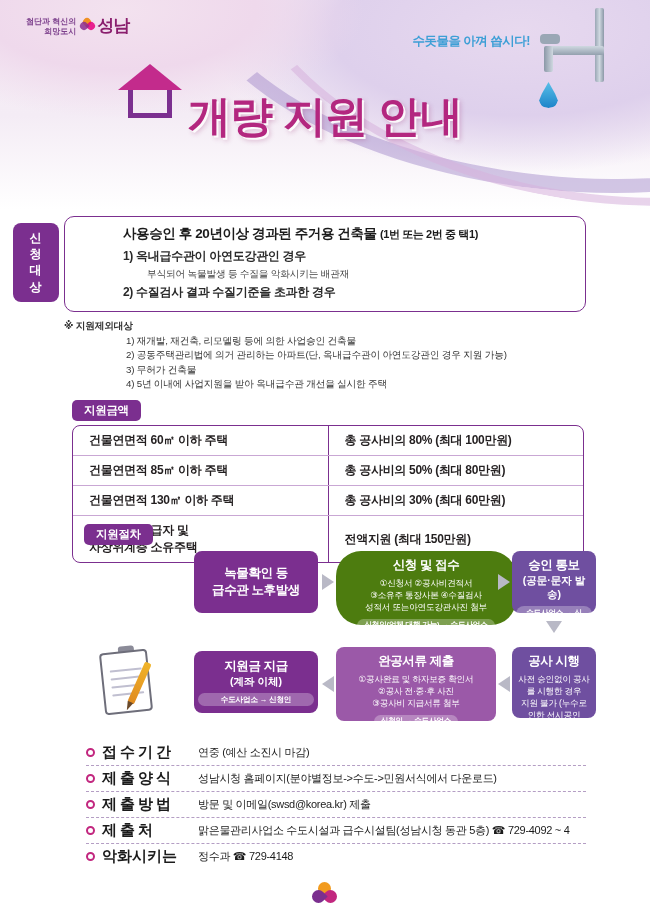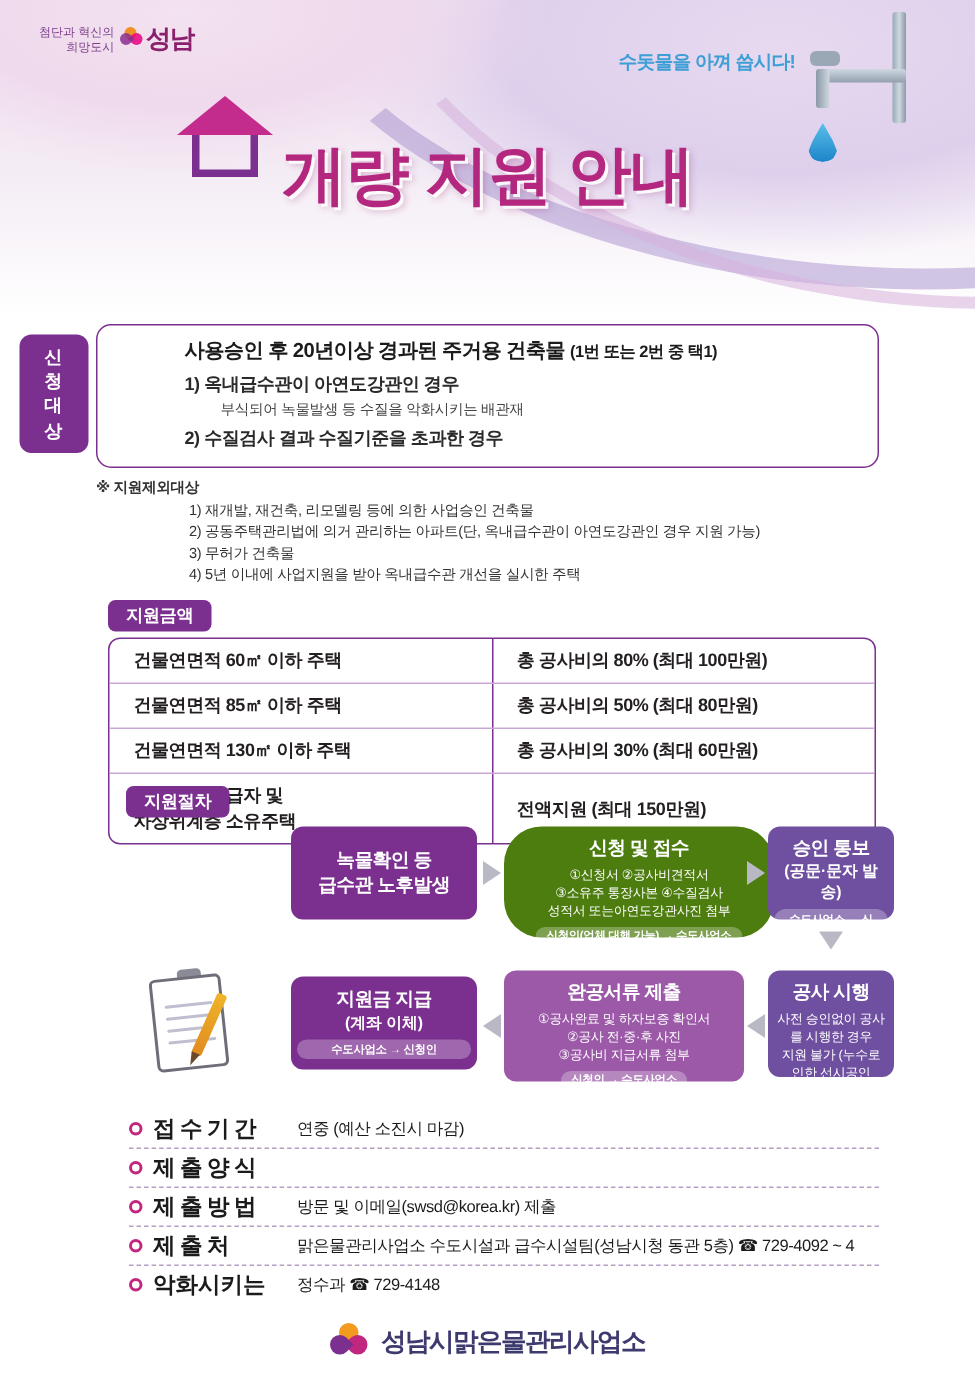--- a/index.html
+++ b/index.html
@@ -45,21 +45,21 @@
     transform: rotate(6deg); opacity: .45;
   }
   .sw4 {
     left: 230px; top: -230px; width: 720px; height: 430px;
     border-width: 8px; border-bottom-color: #d7b2dd; border-right-color: #e4cae6;
     transform: rotate(10deg); opacity: .55;
   }
 
   .logo { position: absolute; left: 26px; top: 14px; display: flex; align-items: flex-end; gap: 4px; }
   .logo-sub {
-    font-size: 8px; line-height: 1.25; color: #7c3f8c; font-weight: normal; text-align: right;
+    font-size: 8px; line-height: 1.25; color: #7c3f8c; font-weight: bold; text-align: right;
   }
   .logo-mark { display: flex; align-items: center; gap: 2px; }
   .logo-flower { width: 15px; height: 15px; position: relative; }
   .logo-flower i {
     position: absolute; width: 8px; height: 8px; border-radius: 50% 50% 50% 0;
     background: #e6007e; opacity: .85;
   }
   .logo-flower i:nth-child(1){ left:3px; top:0; transform: rotate(-45deg); background:#f08200;}
   .logo-flower i:nth-child(2){ left:7px; top:4px; transform: rotate(45deg); background:#e6007e;}
   .logo-flower i:nth-child(3){ left:0px; top:4px; transform: rotate(-135deg); background:#8b2f8f;}
@@ -422,20 +422,21 @@
 
 <div class="info">
   <div class="info-row">
     <div class="bullet"></div>
     <div class="info-k">접수기간</div>
     <div class="info-v">연중 (예산 소진시 마감)</div>
   </div>
   <div class="info-row">
     <div class="bullet"></div>
     <div class="info-k">제출양식</div>
+    <div class="info-v">성남시청 홈페이지(분야별정보-&gt;수도-&gt;민원서식에서 다운로드)</div>
   </div>
   <div class="info-row">
     <div class="bullet"></div>
     <div class="info-k">제출방법</div>
     <div class="info-v">방문 및 이메일(swsd@korea.kr) 제출</div>
   </div>
   <div class="info-row">
     <div class="bullet"></div>
     <div class="info-k">제출처</div>
     <div class="info-v">맑은물관리사업소 수도시설과 급수시설팀(성남시청 동관 5층) ☎ 729-4092 ~ 4</div>
@@ -446,15 +447,14 @@
     <div class="info-v">정수과 ☎ 729-4148</div>
   </div>
 </div>
 
 <div class="footer">
   <div class="foot-flower">
       <i></i>
       <i></i>
       <i></i>
     </div>
-  <div class="foot-name">성남시맑은물관리사업소</div>
 </div>
 <div class="bottom-band"></div>
 
 </body></html>

